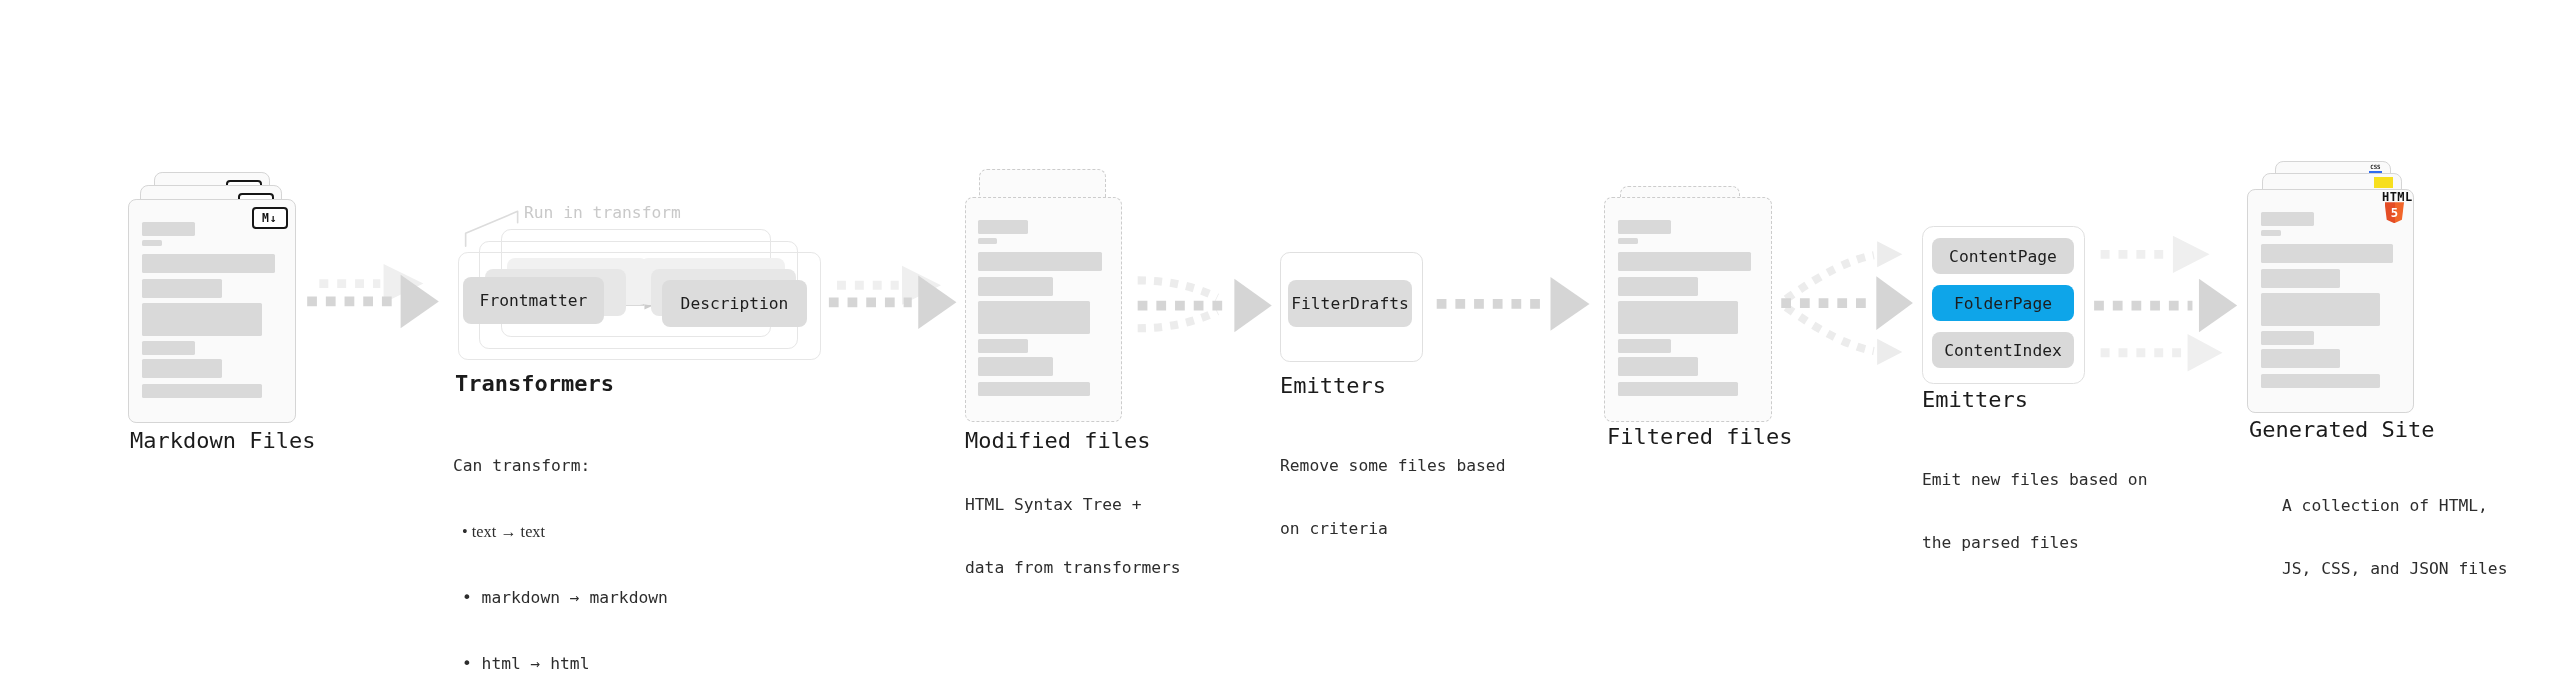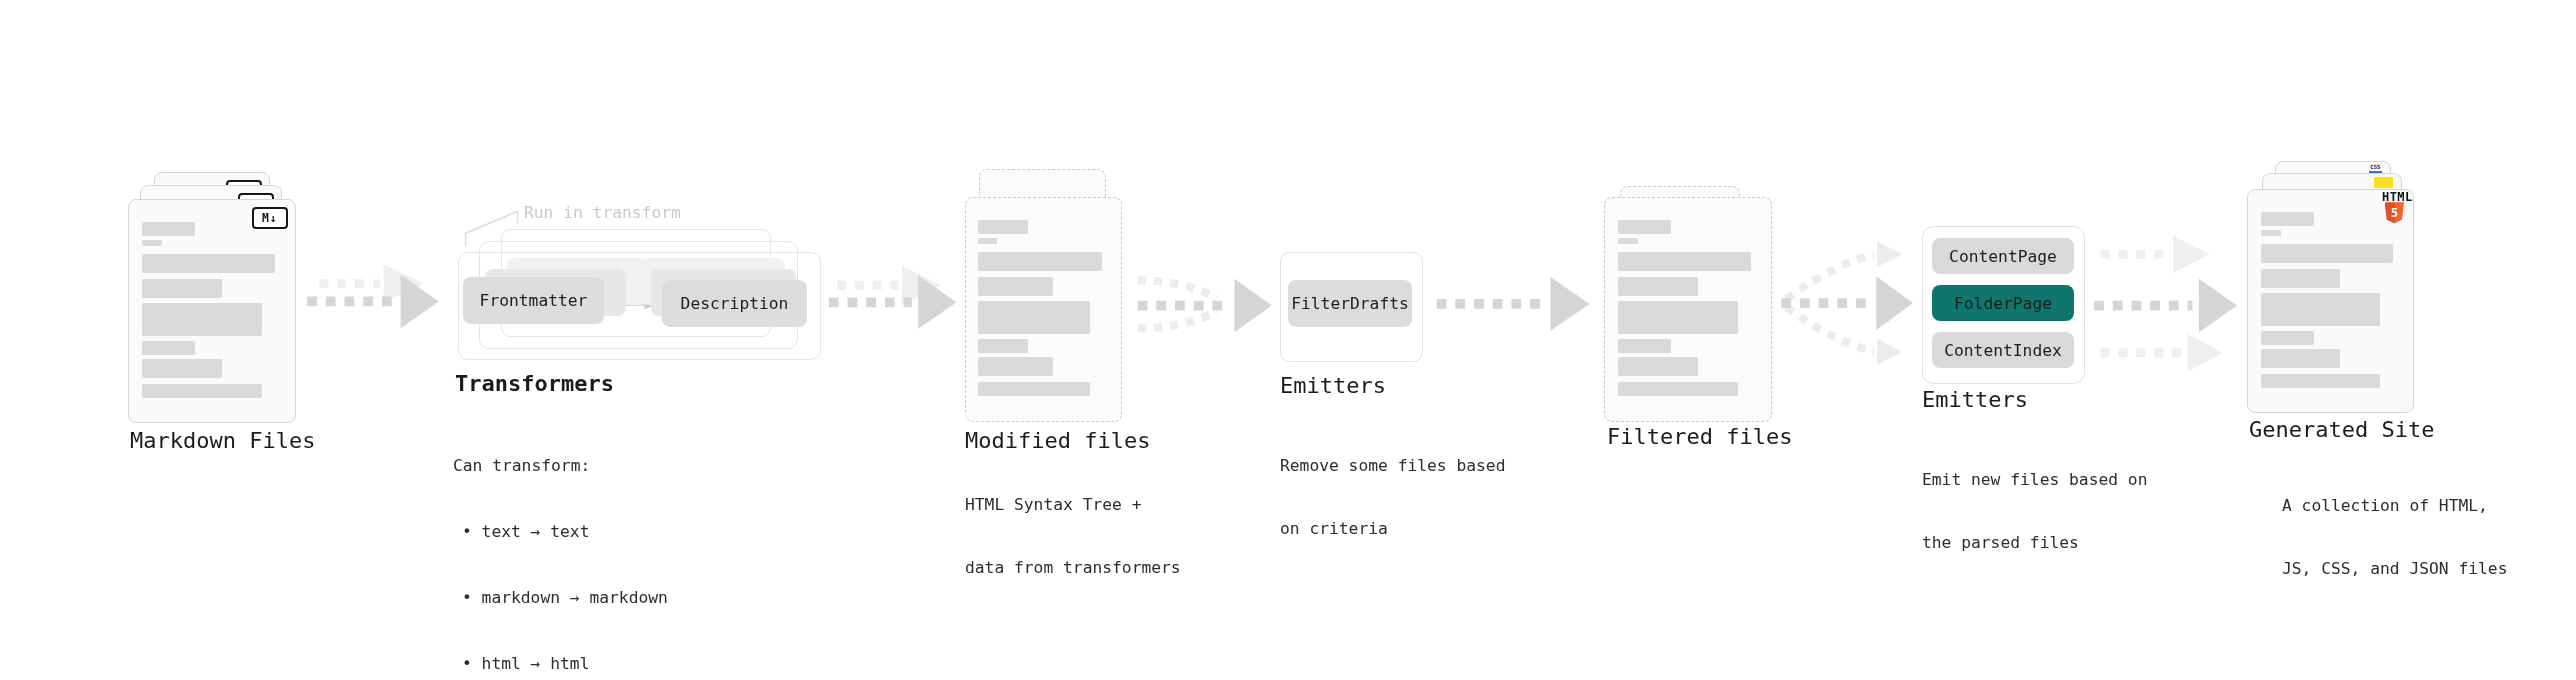--- a/index.html
+++ b/index.html
@@ -142,21 +142,21 @@
     <div class="pill ghost1" style="left:651px;top:269px;width:145px;height:47px;"></div>
 
     <div class="pill" style="left:463px;top:277px;width:141px;height:47px;">Frontmatter</div>
     <div class="pill" style="left:662px;top:280px;width:145px;height:47px;">Description</div>
 
     <div class="annotation" style="left:524px;top:203px;">Run in transform</div>
 
     <div class="stage-label" style="left:455px;top:372px;font-weight:bold;">Transformers</div>
     <div class="stage-desc" style="left:453px;top:411px;" id="transformers-desc">
       <div>Can transform:</div>
-      <div style="padding-left:9px;">• text → text</div>
+      <div style="padding-left:9px;font-family:Liberation Serif, serif;">• text → text</div>
       <div style="padding-left:9px;">• markdown → markdown</div>
       <div style="padding-left:9px;">• html → html</div>
     </div>
   </div>
 
   <div>
     <div class="page dashed" style="left:979px;top:169px;width:125px;height:222px;z-index:1;"></div>
     <div class="page dashed" style="left:965px;top:197px;width:155px;height:223px;z-index:2;">
       <div class="bar b1"></div>
       <div class="bar b2"></div>
@@ -195,21 +195,21 @@
       <div class="bar b6"></div>
       <div class="bar b7"></div>
       <div class="bar b8"></div>
     </div>
     <div class="stage-label" style="left:1607px;top:425px;">Filtered files</div>
   </div>
 
   <div>
     <div class="panel" style="left:1922px;top:226px;width:161px;height:156px;border-radius:11.4px;"></div>
     <div class="pill" style="left:1932px;top:238px;width:142px;height:36px;background:#d9d9d9;">ContentPage</div>
-    <div class="pill" style="left:1932px;top:285px;width:142px;height:36px;background:#0f766e;">FolderPage</div>
+    <div class="pill" style="left:1932px;top:285px;width:142px;height:36px;background:#0ea5e9;">FolderPage</div>
     <div class="pill" style="left:1932px;top:332px;width:142px;height:36px;background:#d9d9d9;">ContentIndex</div>
     <div class="stage-label" style="left:1922px;top:388px;">Emitters</div>
     <div class="stage-desc tight" style="left:1922px;top:427px;">
       <div>Emit new files based on</div>
       <div>the parsed files</div>
     </div>
   </div>
 
   <div>
     <div class="page" style="left:2275px;top:161px;width:114px;height:219px;z-index:1;">

